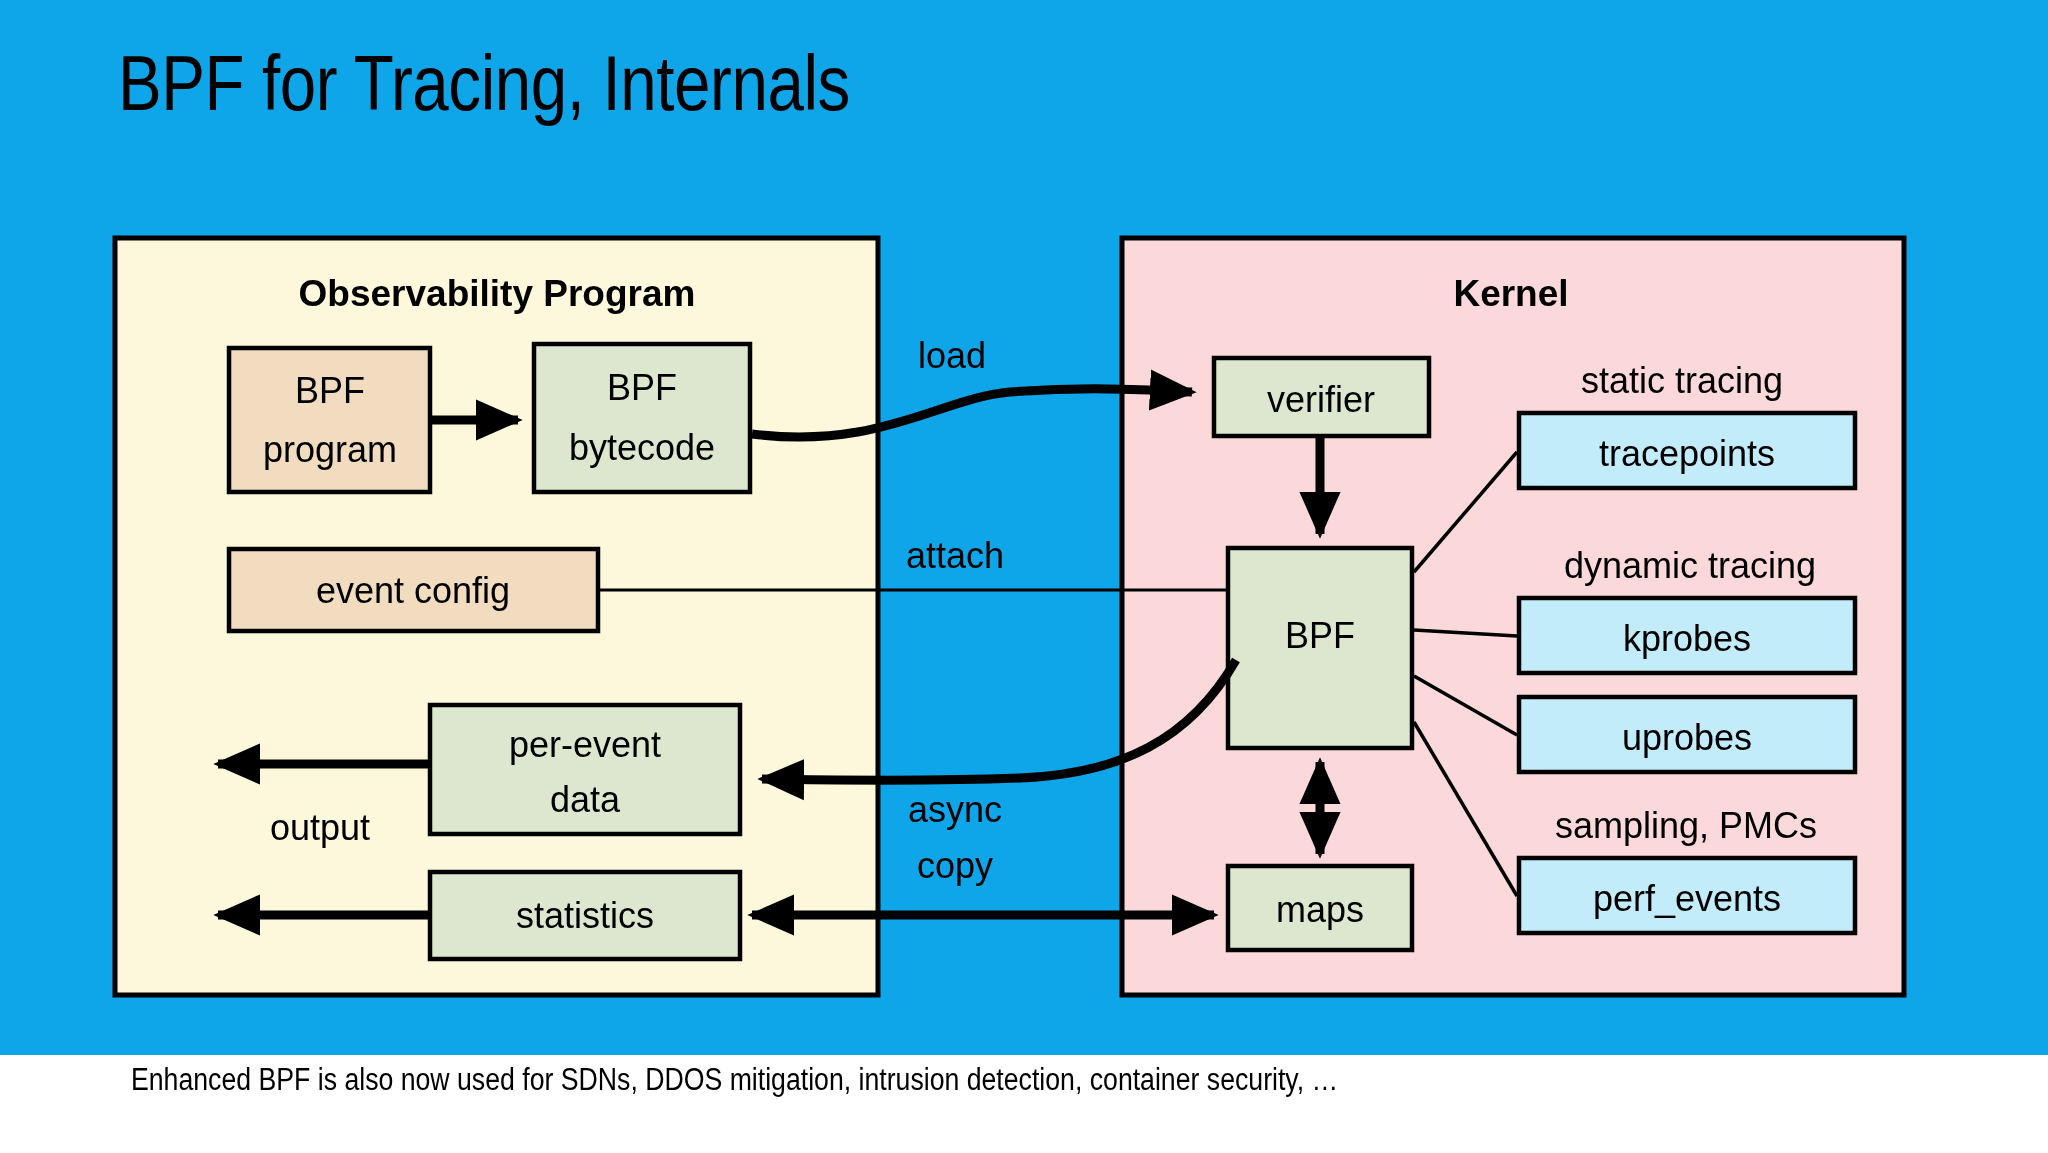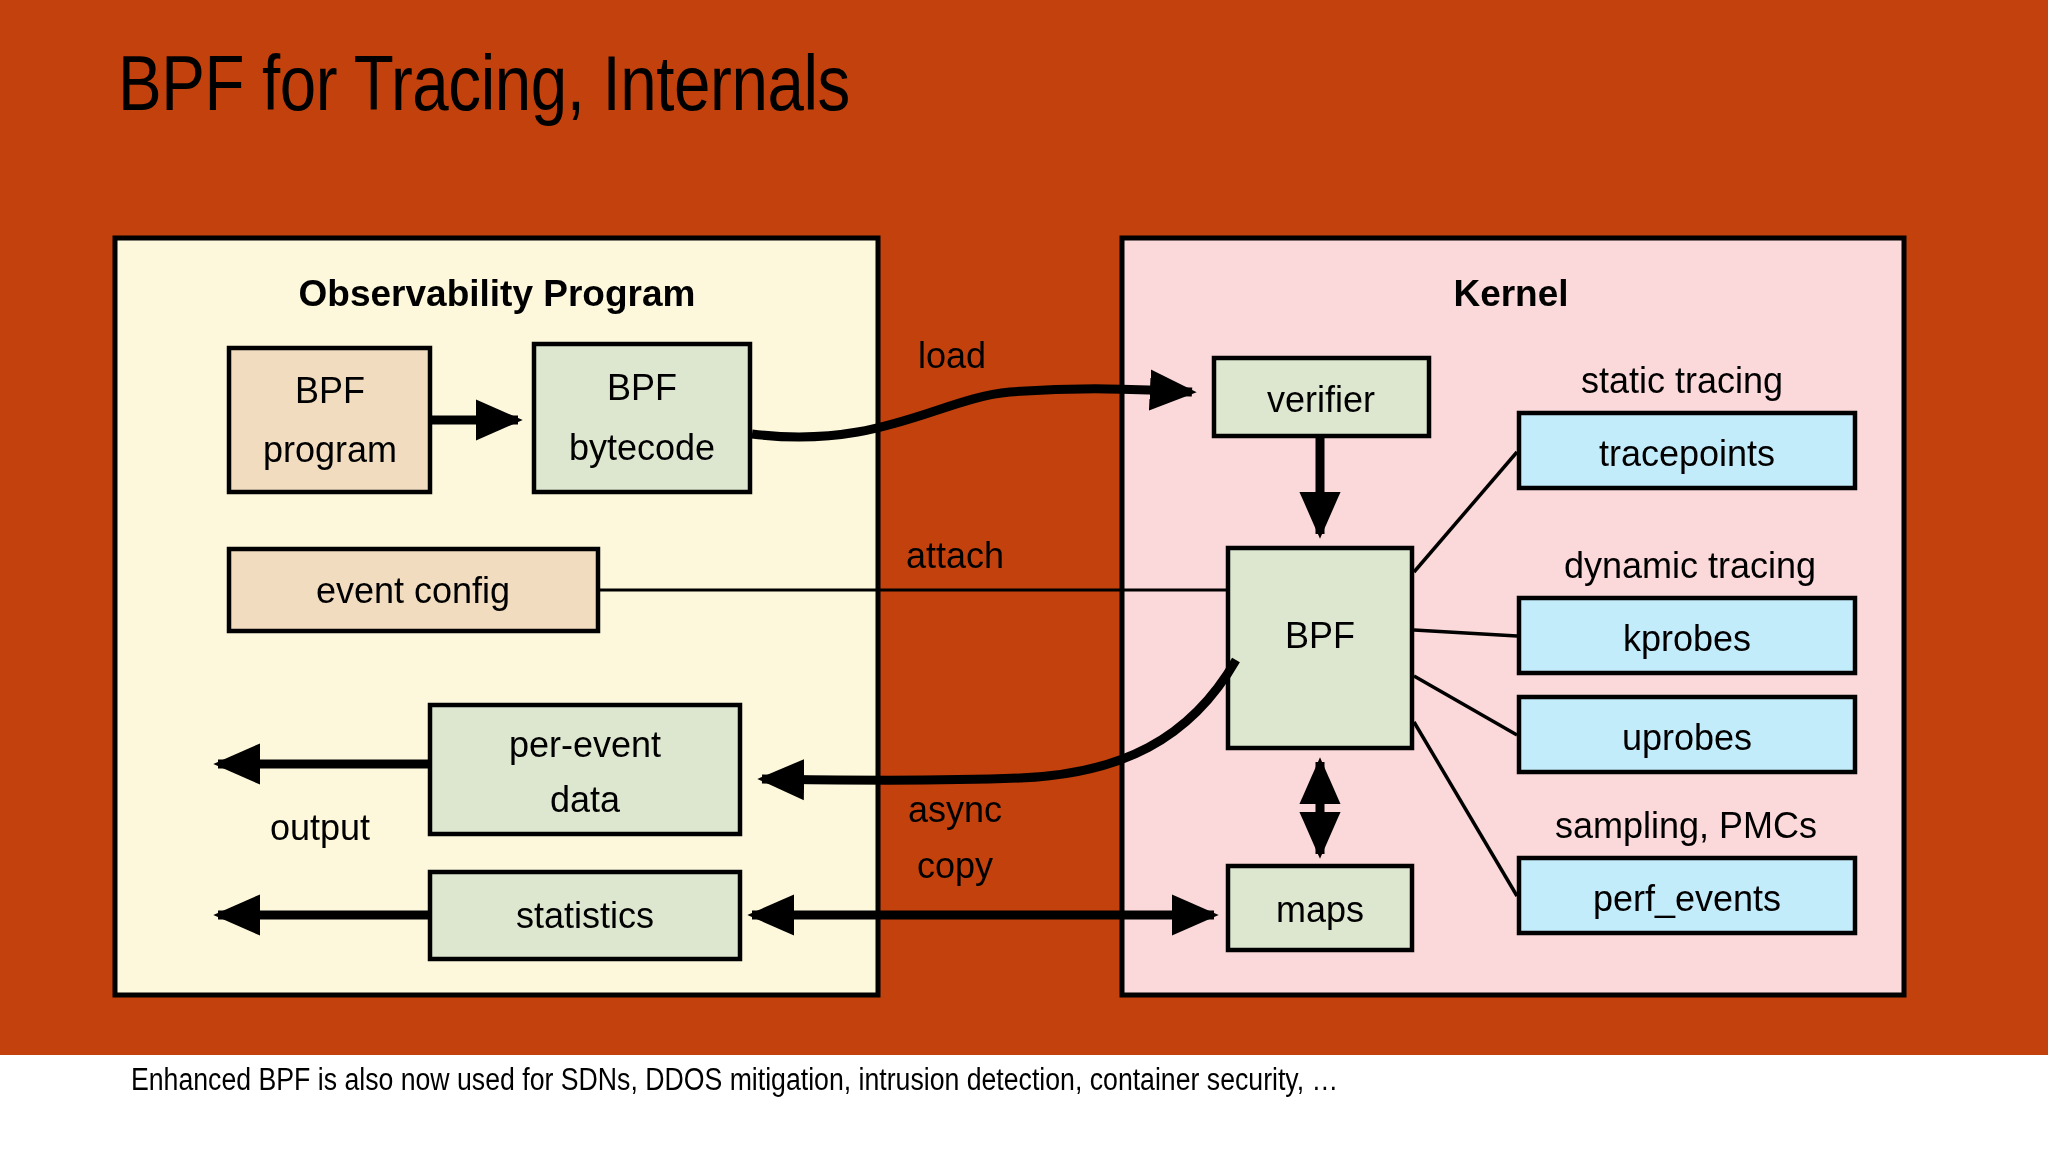--- a/index.html
+++ b/index.html
@@ -1,18 +1,18 @@
 <!DOCTYPE html>
 <html><head>
 <meta charset="utf-8">
 <style>
   html,body{margin:0;padding:0;background:#ffffff;}
   body{width:2048px;height:1153px;overflow:hidden;
        font-family:"Liberation Sans","DejaVu Sans",sans-serif;}
-  #stage{position:relative;width:2048px;height:1055px;background:#c2410c;}
+  #stage{position:relative;width:2048px;height:1055px;background:#0ea5e9;}
 
   #title{
     position:absolute; left:118px; top:38px;
     font-family:"Liberation Sans Narrow","Liberation Sans",sans-serif;
     font-size:78px; font-weight:400; color:#000; letter-spacing:-0.5px;
     transform:scaleX(0.84); transform-origin:left top; white-space:nowrap;
   }
   #caption{
     position:absolute; left:131px; top:1062px;
     font-family:"Liberation Sans Narrow","Liberation Sans",sans-serif;

